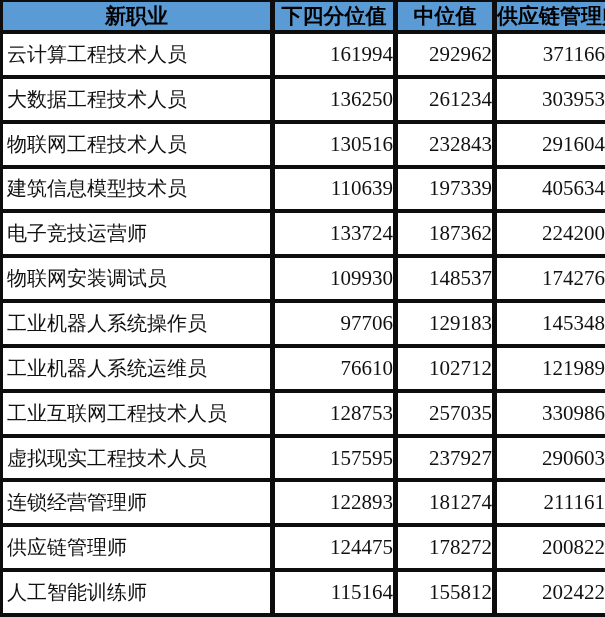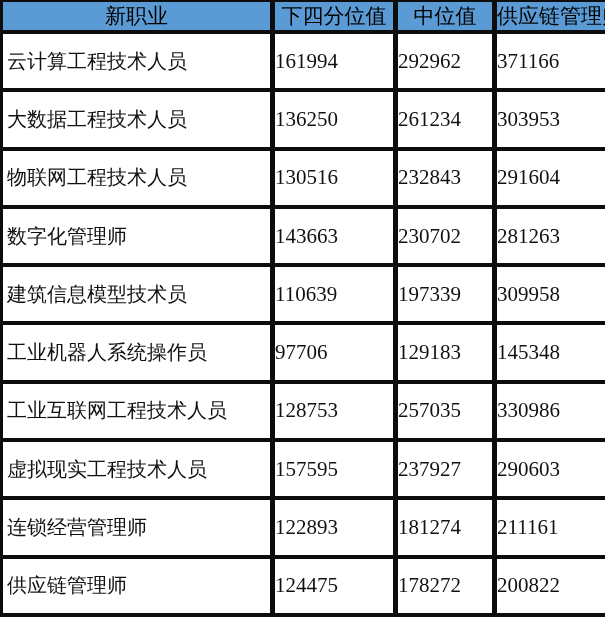--- a/index.html
+++ b/index.html
@@ -32,35 +32,35 @@
     overflow: hidden;
     white-space: nowrap;
   }
   th:first-child, td:first-child { border-left-width: 3px; }
   th:last-child,  td:last-child  { border-right-width: 3px; }
   thead th { border-top-width: 2px; }
   thead tr { height: 31px; }
   thead th {
     background: var(--header-bg);
     color: #000000;
-    font-weight: normal;
+    font-weight: bold;
     font-size: 21px;
     text-align: center;
     vertical-align: middle;
   }
   td.name-cell {
     font-size: 20px;
     text-align: left;
     padding-left: 4px;
     vertical-align: middle;
   }
   td.num-cell {
     font-family: "Liberation Serif", "DejaVu Serif", serif;
     font-size: 21px;
-    text-align: left;
+    text-align: right;
     vertical-align: middle;
   }
 </style>
 </head>
 <body>
 
 <table class="salary">
   <colgroup>
     <col style="width:271px">
     <col style="width:123px">
@@ -88,36 +88,48 @@
         <td class="num-cell">261234</td>
         <td class="num-cell">303953</td>
       </tr>
       <tr>
         <td class="name-cell">物联网工程技术人员</td>
         <td class="num-cell">130516</td>
         <td class="num-cell">232843</td>
         <td class="num-cell">291604</td>
       </tr>
       <tr>
-        <td class="name-cell">数字化管理师</td>
-        <td class="num-cell">143663</td>
-        <td class="num-cell">230702</td>
-        <td class="num-cell">281263</td>
-      </tr>
-      <tr>
         <td class="name-cell">建筑信息模型技术员</td>
         <td class="num-cell">110639</td>
         <td class="num-cell">197339</td>
-        <td class="num-cell">309958</td>
+        <td class="num-cell">405634</td>
+      </tr>
+      <tr>
+        <td class="name-cell">电子竞技运营师</td>
+        <td class="num-cell">133724</td>
+        <td class="num-cell">187362</td>
+        <td class="num-cell">224200</td>
+      </tr>
+      <tr>
+        <td class="name-cell">物联网安装调试员</td>
+        <td class="num-cell">109930</td>
+        <td class="num-cell">148537</td>
+        <td class="num-cell">174276</td>
       </tr>
       <tr>
         <td class="name-cell">工业机器人系统操作员</td>
         <td class="num-cell">97706</td>
         <td class="num-cell">129183</td>
         <td class="num-cell">145348</td>
+      </tr>
+      <tr>
+        <td class="name-cell">工业机器人系统运维员</td>
+        <td class="num-cell">76610</td>
+        <td class="num-cell">102712</td>
+        <td class="num-cell">121989</td>
       </tr>
       <tr>
         <td class="name-cell">工业互联网工程技术人员</td>
         <td class="num-cell">128753</td>
         <td class="num-cell">257035</td>
         <td class="num-cell">330986</td>
       </tr>
       <tr>
         <td class="name-cell">虚拟现实工程技术人员</td>
         <td class="num-cell">157595</td>
@@ -129,14 +141,20 @@
         <td class="num-cell">122893</td>
         <td class="num-cell">181274</td>
         <td class="num-cell">211161</td>
       </tr>
       <tr>
         <td class="name-cell">供应链管理师</td>
         <td class="num-cell">124475</td>
         <td class="num-cell">178272</td>
         <td class="num-cell">200822</td>
       </tr>
+      <tr>
+        <td class="name-cell">人工智能训练师</td>
+        <td class="num-cell">115164</td>
+        <td class="num-cell">155812</td>
+        <td class="num-cell">202422</td>
+      </tr>
     </tbody>
 </table>
 
 </body></html>

